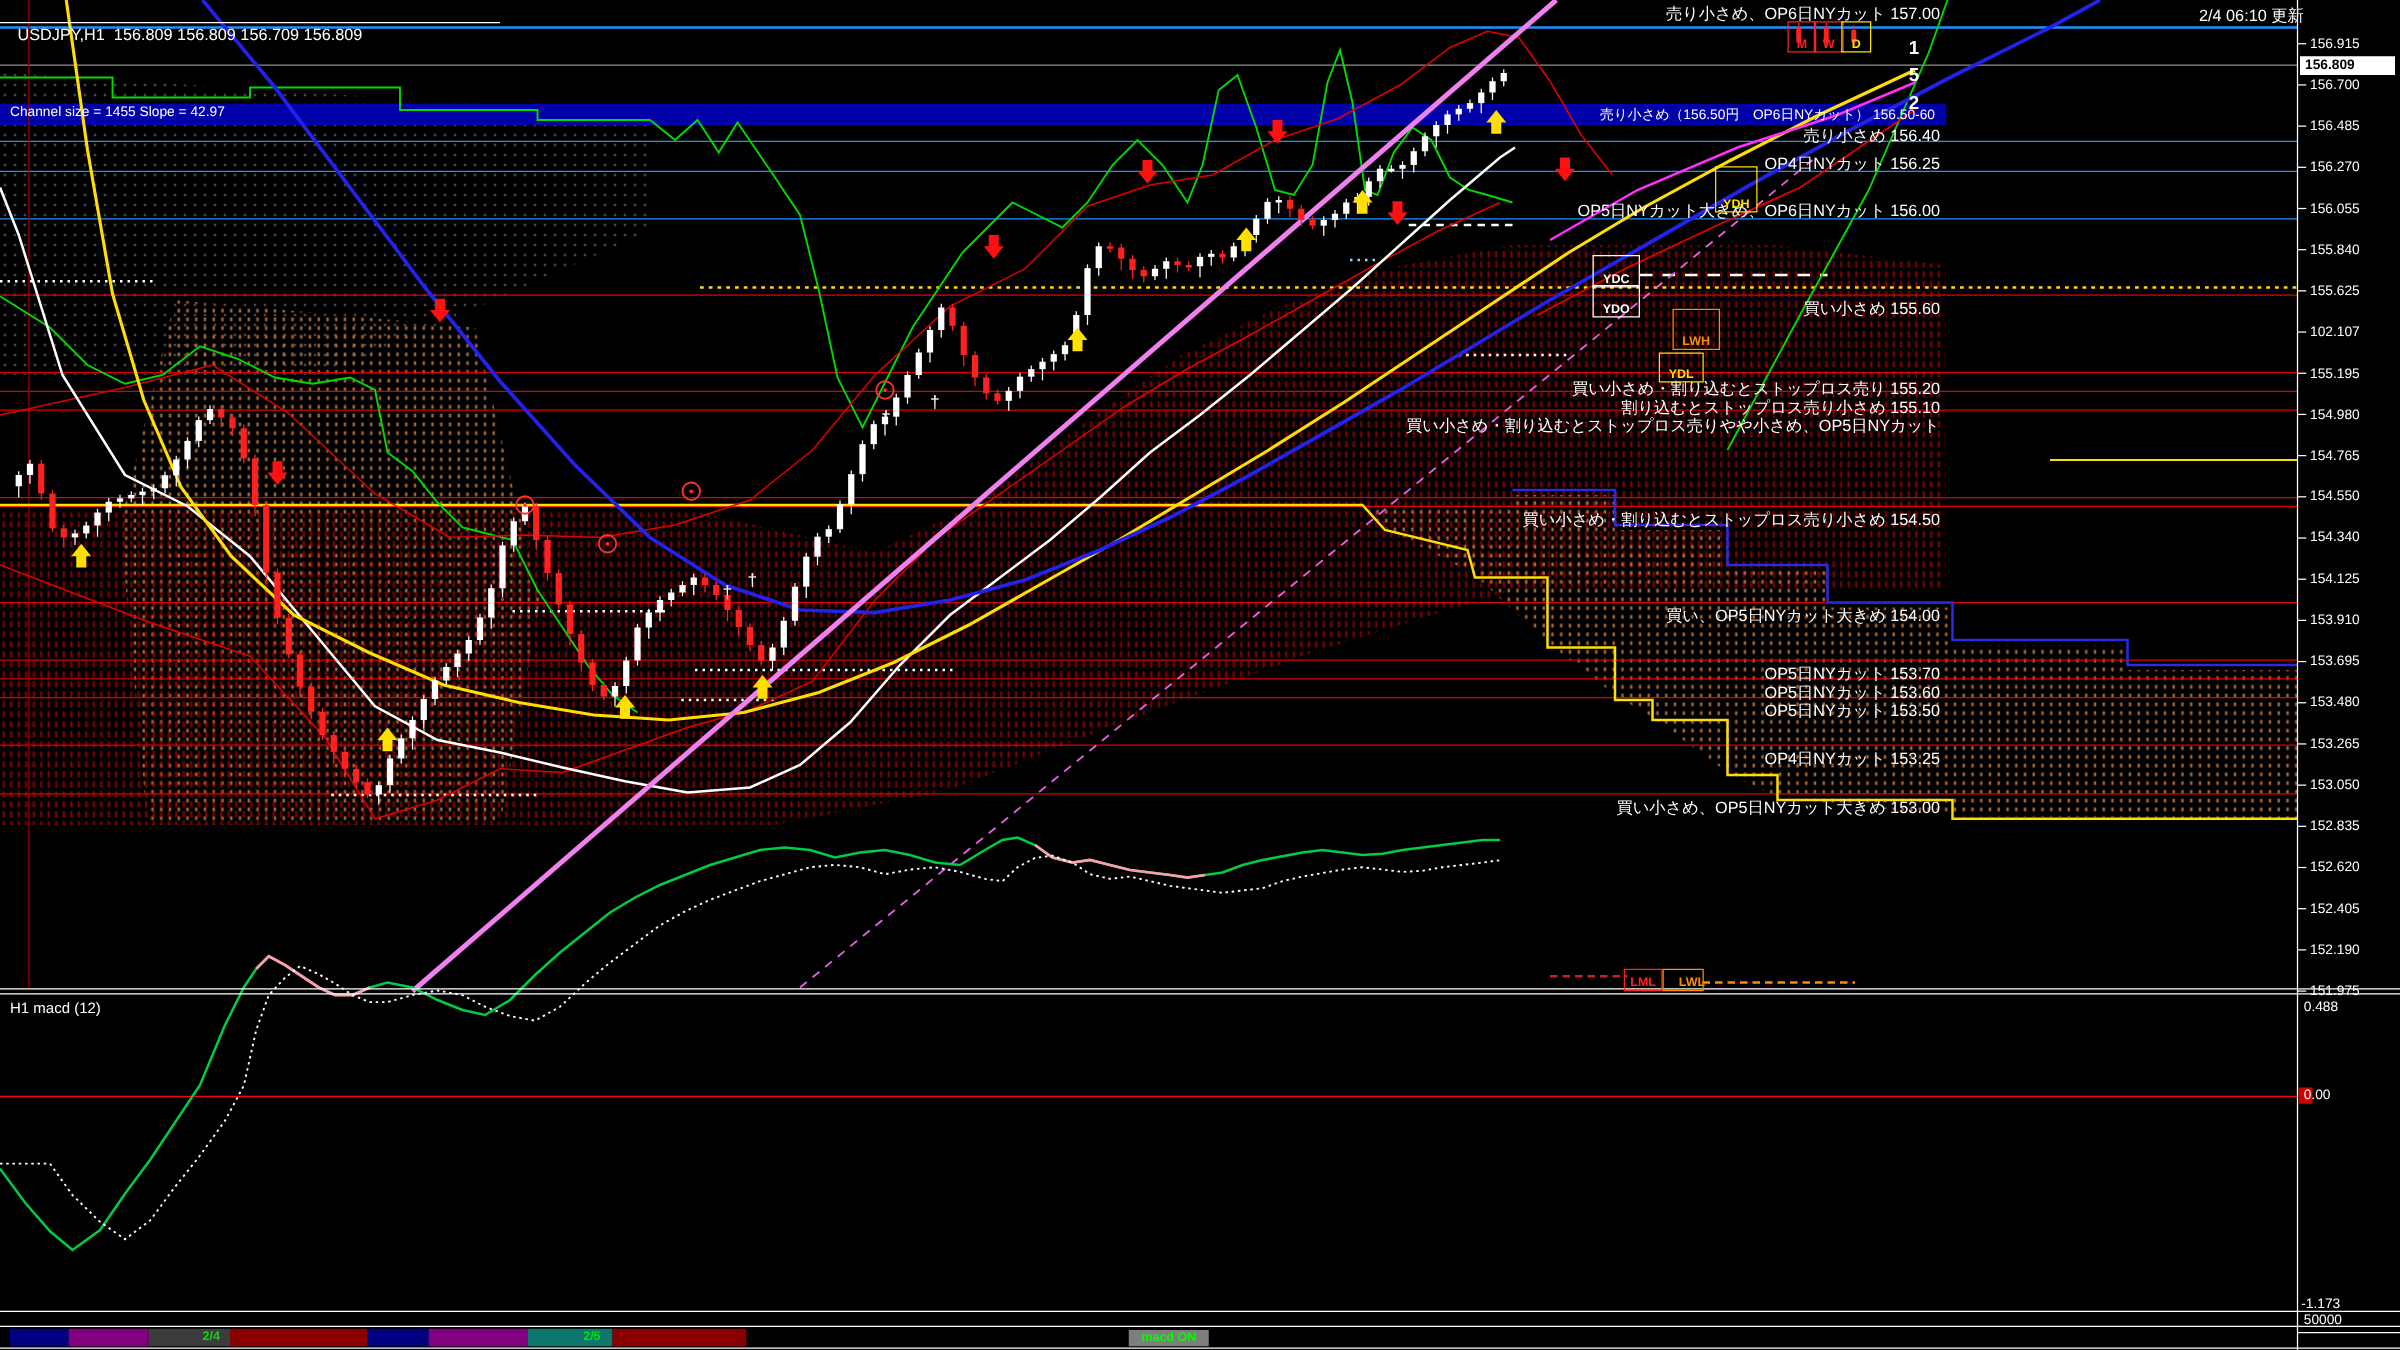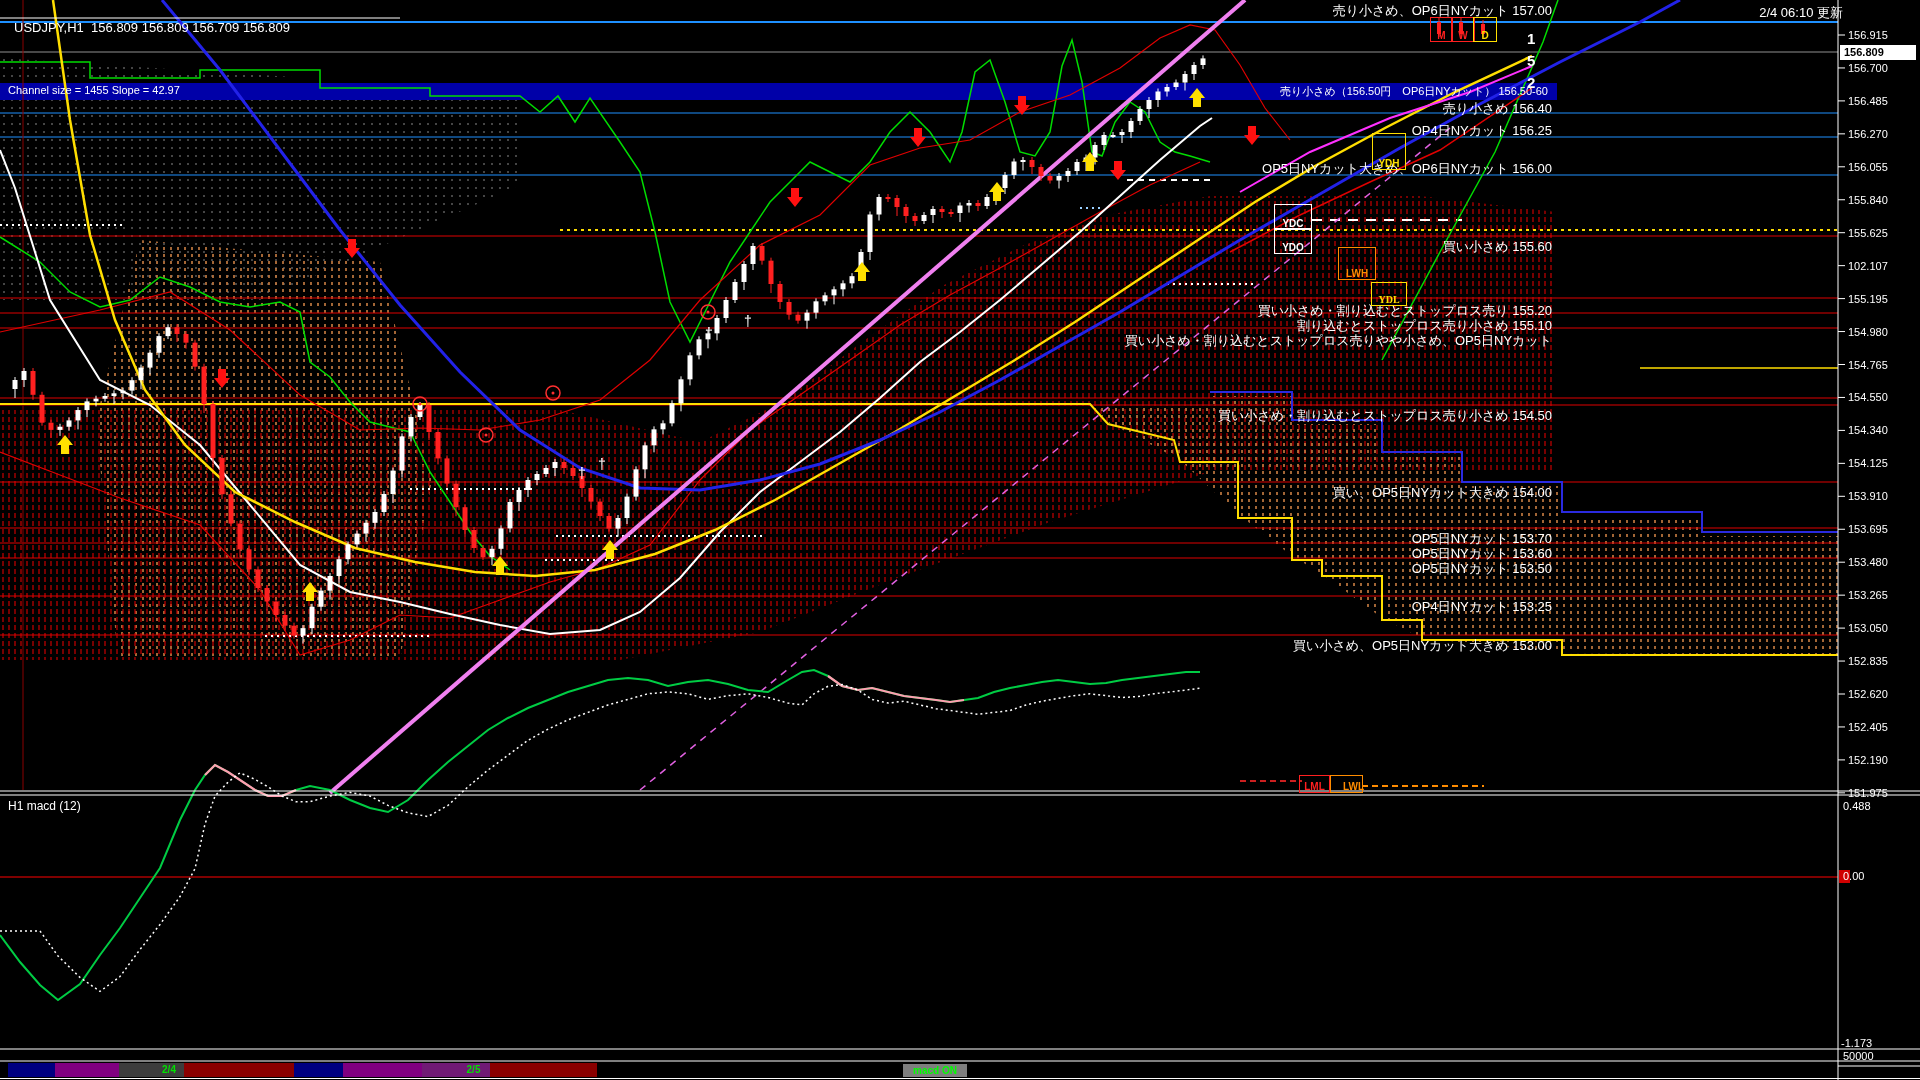--- a/index.html
+++ b/index.html
@@ -511,37 +511,37 @@
       </div>
       <div class="ibox" style="left: 1274px; top: 204px; width: 36px; height: 24px; border: 1px solid rgb(255, 255, 255);">
         <span style="color: rgb(255, 255, 255);">YDC</span>
       </div>
       <div class="ibox" style="left: 1274px; top: 228px; width: 36px; height: 24px; border: 1px solid rgb(255, 255, 255);">
         <span style="color: rgb(255, 255, 255);">YDO</span>
       </div>
       <div class="ibox" style="left: 1338px; top: 247px; width: 36px; height: 31px; border: 1px solid rgb(255, 140, 0);">
         <span style="color: rgb(255, 140, 0);">LWH</span>
       </div>
-      <div class="ibox" style="left: 1371px; top: 282px; width: 34px; height: 22px; border: 1px solid rgb(255, 224, 0); font-family: Liberation Serif, serif;">
+      <div class="ibox" style="left: 1327px; top: 282px; width: 34px; height: 22px; border: 1px solid rgb(255, 224, 0);">
         <span style="color: rgb(255, 224, 0);">YDL</span>
       </div>
       <div class="ibox" style="left: 1299px; top: 775px; width: 29px; height: 16px; border: 1px solid rgb(255, 32, 32);">
         <span style="color: rgb(255, 32, 32);">LML</span>
       </div>
       <div class="ibox" style="left: 1330px; top: 775px; width: 31px; height: 16px; border: 1px solid rgb(255, 140, 0);">
         <span style="color: rgb(255, 140, 0); margin-left: 12px;">LWL</span>
       </div>
     </div>
   <div id="timebar">
       <div class="seg" style="left: 8px; width: 47px; background: rgb(0, 0, 128);"></div>
       <div class="seg" style="left: 55px; width: 64px; background: rgb(128, 0, 128);"></div>
       <div class="seg" style="left: 119px; width: 65px; background: rgb(60, 60, 60);">
         <span>2/4</span>
       </div>
       <div class="seg" style="left: 184px; width: 110px; background: rgb(138, 0, 0);"></div>
       <div class="seg" style="left: 294px; width: 49px; background: rgb(0, 0, 128);"></div>
       <div class="seg" style="left: 343px; width: 79px; background: rgb(128, 0, 128);"></div>
-      <div class="seg" style="left: 422px; width: 68px; background: #701a75;">
+      <div class="seg" style="left: 422px; width: 68px; background: #0f766e;">
         <span>2/5</span>
       </div>
       <div class="seg" style="left: 490px; width: 107px; background: rgb(138, 0, 0);"></div>
     </div>
 </div>
 
 </body></html>

